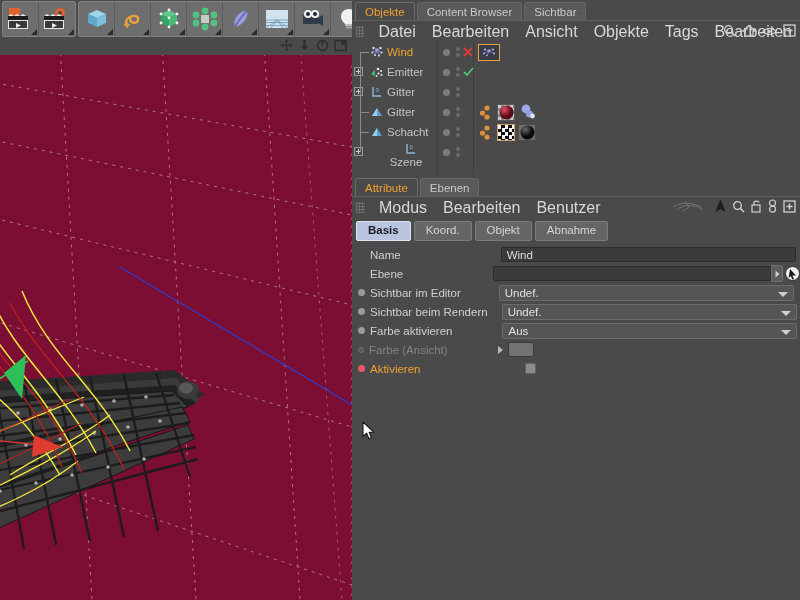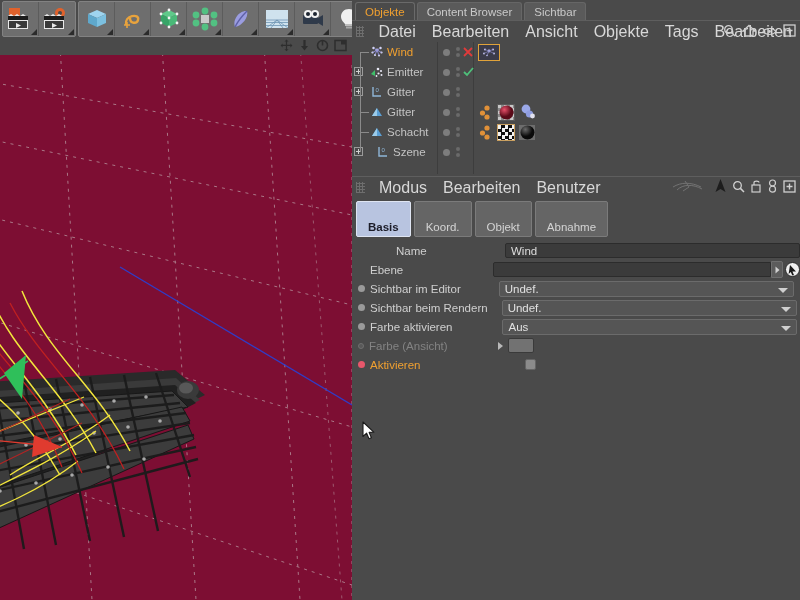--- a/index.html
+++ b/index.html
@@ -115,21 +115,21 @@
   
   #attrmgr { position: absolute; left: 0; top: 176px; width: 448px; bottom: 0; background: #4a4a4a; }
   #attr-obj-header {
     display: flex; align-items: center; height: 22px; padding-left: 5px;
     border-top: 1px solid #5e5e5e;
   }
   #attr-obj-title { font-size: 11.5px; color: #dcdcdc; margin-left: 6px; }
 
   .subtabs { display: flex; gap: 3px; padding: 3px 3px 4px 4px; }
   .subtab {
-    height: 33px; line-height: 17px; padding: 17px 11px; font-size: 11.5px;
+    height: 20px; line-height: 17px; padding: 0 11px; font-size: 11.5px;
     color: #d4d4d4; background: #656565; border: 1px solid #7b7b7b;
     border-radius: 2px;
   }
   .subtab.active { background: #b8c4e0; color: #1c1c28; border-color: #dfe5f2; font-weight: bold; }
 
   .group-title {
     font-size: 11.5px; color: #e2e2e2; font-weight: bold;
     padding: 3px 0 4px 6px; border-top: 1px solid #565656;
   }
 
@@ -546,21 +546,21 @@
           <span class="tree-line"></span>
           <span style="margin-left:12px;display:flex;align-items:center;">
             <svg width="14" height="14" viewBox="0 0 14 14">
               <path d="M7 3 L12 11 H2 z" fill="#5a9fd4"></path>
               <path d="M7 3 L7 11 H2 z" fill="#9ccbe8"></path>
             </svg>
           </span>
           <span class="obj-name">Schacht</span>
         </div>
 
-        <div class="obj-row" style="padding-left:12px;">
+        <div class="obj-row" style="padding-left:20px;flex-direction:column;">
           <span class="expander"></span>
           <span class="tree-line" style="height:10px;"></span>
           <span style="margin-left:12px;display:flex;align-items:center;">
             <svg width="14" height="14" viewBox="0 0 14 14">
               <path d="M3 2 v9 h8" stroke="#8fb6d8" stroke-width="1.4" fill="none"></path>
               <text x="5.6" y="6.5" font-size="6" fill="#8fb6d8" font-family="sans-serif">0</text>
             </svg>
           </span>
           <span class="obj-name">Szene</span>
         </div>
@@ -688,20 +688,24 @@
                 <circle cx="7.5" cy="7.5" r="7" fill="url(#gb)"></circle>
               </svg>
           </span>
         </div>
         <div class="obj-row"></div>
       </div>
     </div>
 
     <div id="attrmgr">
 
+      <div class="tabstrip">
+        <div class="tab active">Attribute</div>
+        <div class="tab">Ebenen</div>
+      </div>
 
       <div class="menubar">
         <span class="grip"></span>
         <span class="menuitem">Modus</span>
         <span class="menuitem">Bearbeiten</span>
         <span class="menuitem">Benutzer</span>
         <span class="menuicons">
           <span style="opacity:.28;margin-right:4px;">
             <svg width="34" height="16" viewBox="0 0 34 16">
                 <g stroke="#d8d8d8" stroke-width="1" fill="none">
@@ -745,21 +749,21 @@
 
 
       <div class="subtabs">
         <div class="subtab active">Basis</div>
         <div class="subtab">Koord.</div>
         <div class="subtab">Objekt</div>
         <div class="subtab">Abnahme</div>
       </div>
 
 
-      <div class="prow" style="padding-left:18px;margin-left:26px;">
+      <div class="prow" style="padding-left:18px;">
         <span class="plabel">Name</span>
         <span class="dotfill" style="max-width:92px;"></span>
         <span class="pfield wide">Wind</span>
       </div>
 
       <div class="prow" style="padding-left:18px;text-align:right;">
         <span class="plabel">Ebene</span>
         <span class="dotfill" style="max-width:94px;"></span>
         <span class="pfield" style="width:278px;flex:none;border-radius:2px 0 0 2px;"></span>
         <span class="layer-stub">

